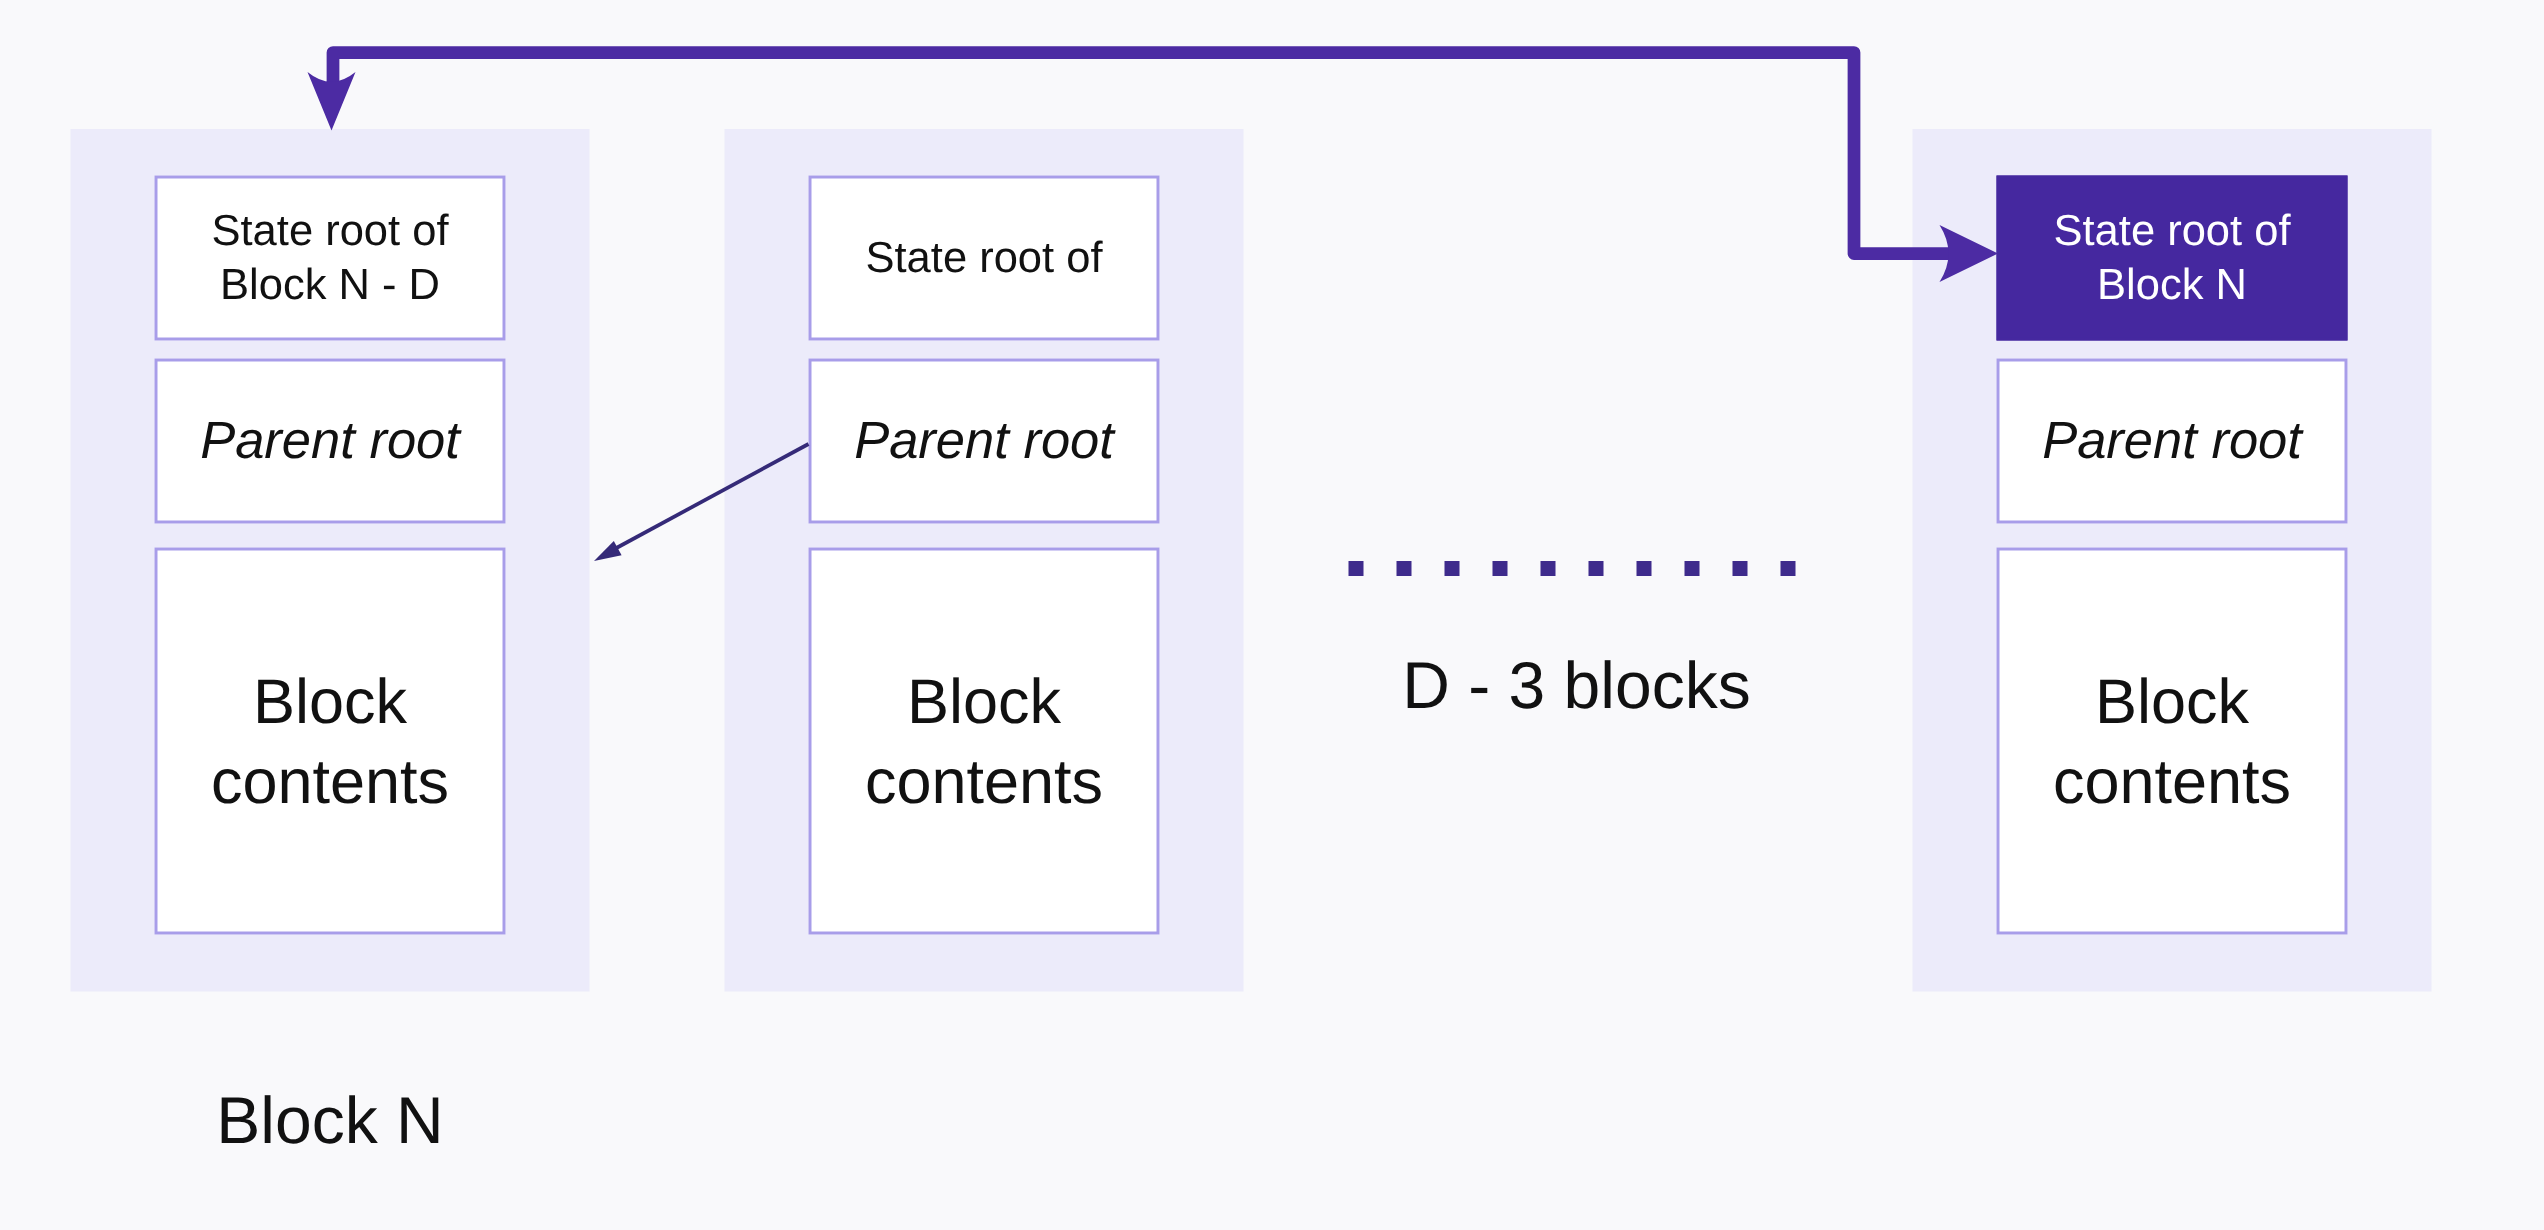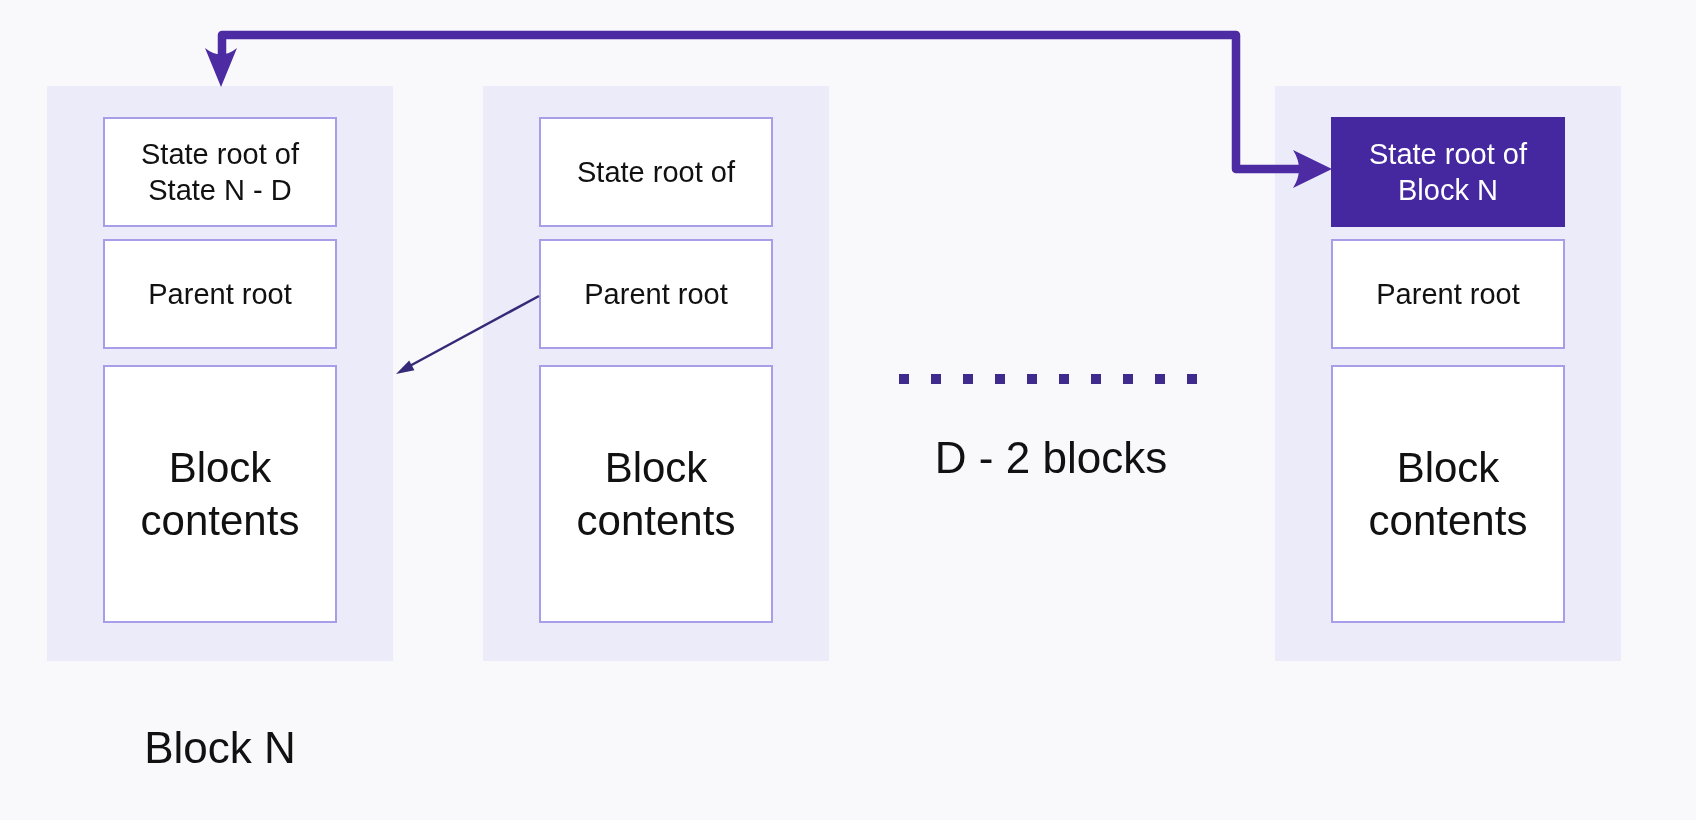--- a/index.html
+++ b/index.html
@@ -32,21 +32,21 @@
     position: absolute;
     left: 56px; width: 234px;
     box-sizing: border-box;
     background: #ffffff;
     border: 2px solid #a89de9;
     display: flex; flex-direction: column;
     align-items: center; justify-content: center;
     text-align: center;
   }
   .state-root { top: 31px; height: 110px; font-size: 29px; line-height: 36px; }
-  .parent-root { top: 153px; height: 110px; font-size: 29px; line-height: 36px; }
+  .parent-root { top: 153px; height: 110px; font-size: 35px; line-height: 36px; font-style: italic; }
   .contents { top: 279px; height: 258px; font-size: 42px; line-height: 53px; }
   .state-root.highlight {
     background: #45289f;
     border-color: #45289f;
     color: #ffffff;
   }
   .caption {
     position: absolute;
     top: 720px; height: 56px;
     font-size: 44px; line-height: 56px;
@@ -75,21 +75,21 @@
   }
 </style>
 </head>
 <body>
 
 <div class="canvas">
 
   <div class="block-col col-1">
     <div class="inner-box state-root">
       <div>State root of</div>
-      <div>State N - D</div>
+      <div>Block N - D</div>
     </div>
     <div class="inner-box parent-root">
       <div>Parent root</div>
     </div>
     <div class="inner-box contents">
       <div>Block contents</div>
     </div>
   </div>
 
   <div class="block-col col-2">
@@ -122,21 +122,21 @@
       <span class="dot"></span>
       <span class="dot"></span>
       <span class="dot"></span>
       <span class="dot"></span>
       <span class="dot"></span>
       <span class="dot"></span>
       <span class="dot"></span>
       <span class="dot"></span>
       <span class="dot"></span>
     </div>
-  <div class="gap-label">D - 2 blocks</div>
+  <div class="gap-label">D - 3 blocks</div>
 
   <div class="caption cap-1">Block N</div>
 
   <svg class="arrow-layer" width="1696" height="820" viewBox="0 0 1696 820">
 
     <polyline points="222,56 222,35 1236,35 1236,169 1300,169" fill="none" stroke="#4c2ba3" stroke-width="8.5" stroke-linejoin="round"></polyline>
     <path d="M 221 87 L 205 48 Q 221 61 237 48 Z" fill="#4c2ba3"></path>
     <path d="M 1332 169 L 1293 150 Q 1305 169 1293 188 Z" fill="#4c2ba3"></path>
 
     <line x1="539" y1="296" x2="406" y2="368" stroke="#352a78" stroke-width="2.5"></line>

